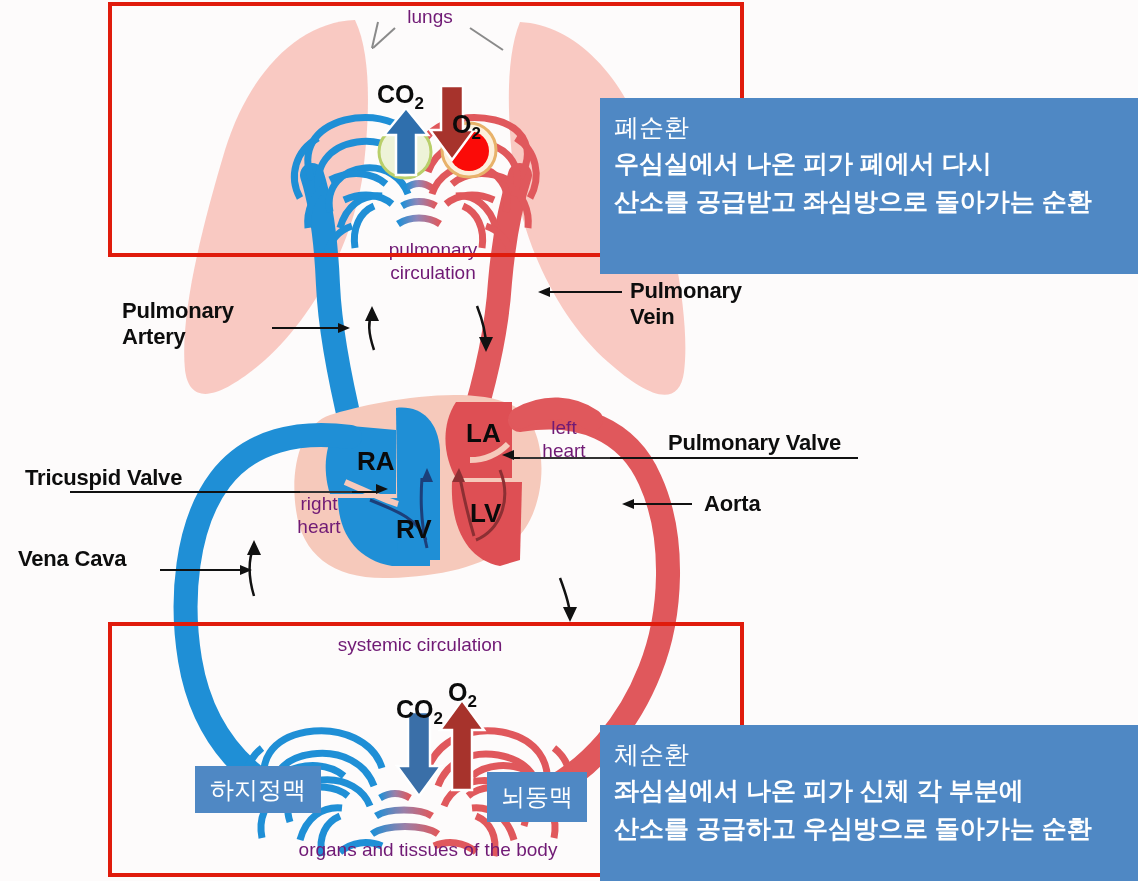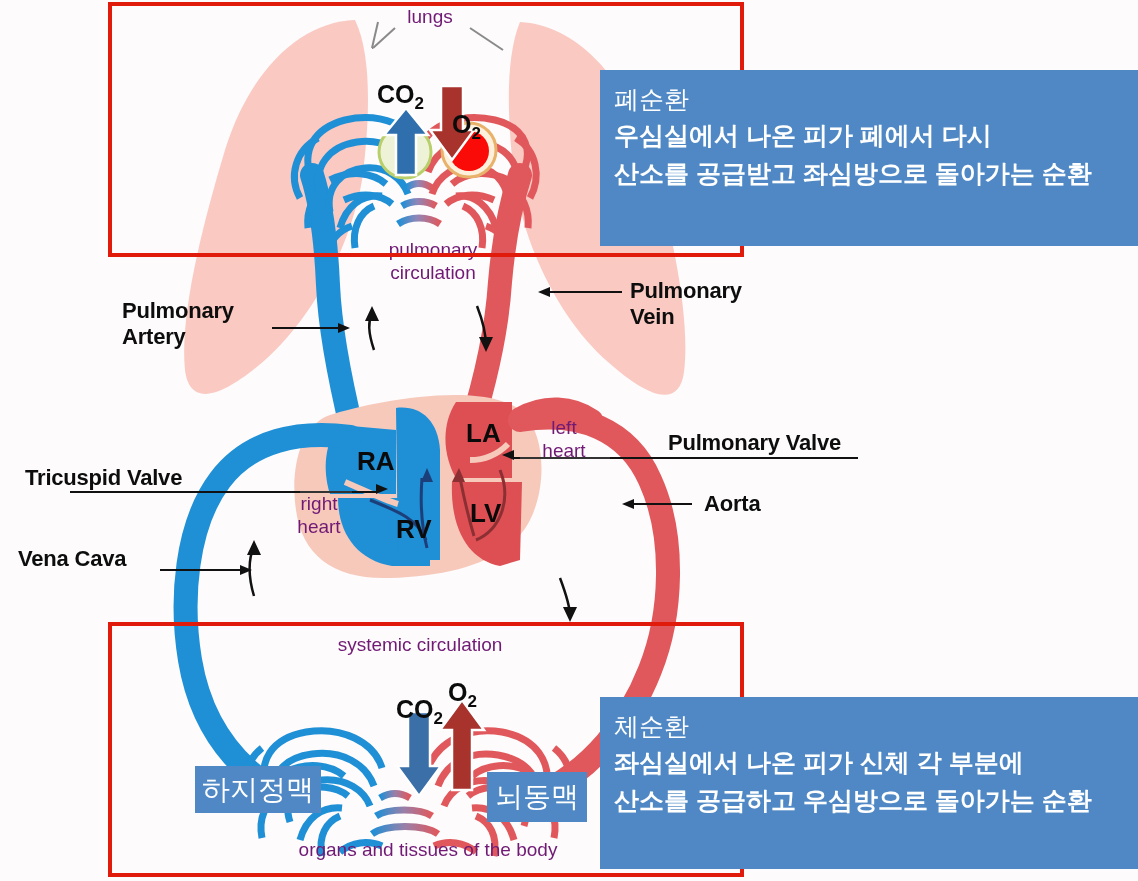--- a/index.html
+++ b/index.html
@@ -58,39 +58,40 @@
     background:transparent;
   }
 
   
   .blue-panel{
     position:absolute;
     background:#4f88c4;
     color:#ffffff;
     box-sizing:border-box;
     padding:12px 14px 10px 14px;
+    margin-top:28px;
   }
   .blue-panel .bp-title{
     font-size:25px;
     line-height:34px;
     font-weight:normal;
     white-space:nowrap;
   }
   .blue-panel .bp-line{
     font-size:25px;
     line-height:38px;
     white-space:nowrap;
     font-weight:bold;
   }
 
   .blue-tag{
     position:absolute;
     background:#4f88c4;
     color:#ffffff;
-    font-size:28px;
+    font-size:24px;
     line-height:1;
     display:flex;
     align-items:center;
     justify-content:center;
     box-sizing:border-box;
   }
 </style>
 </head>
 <body>
 

